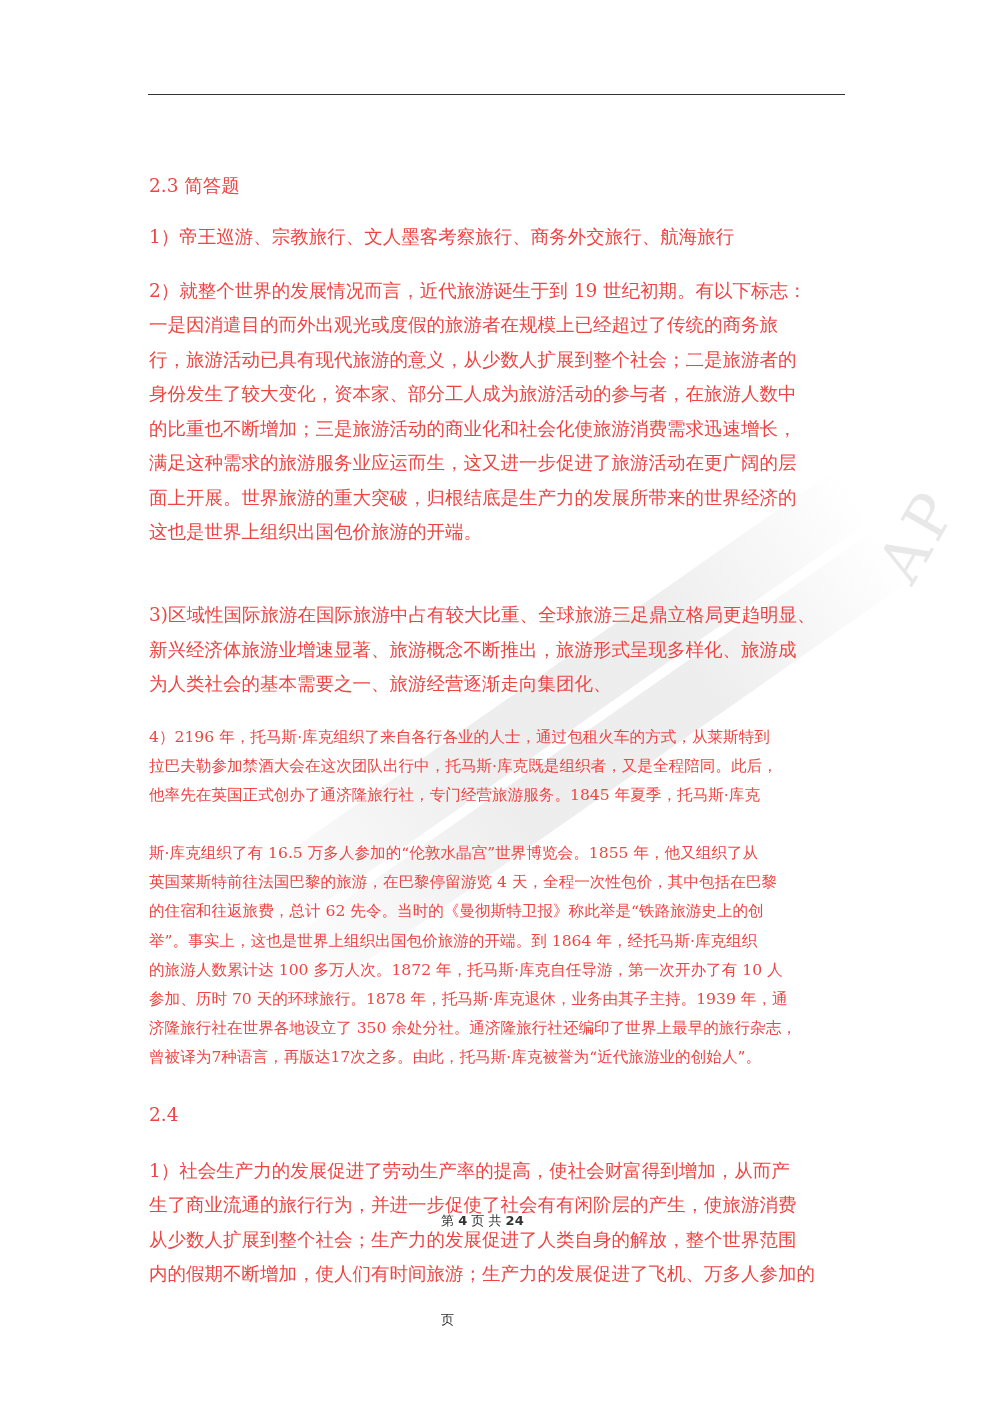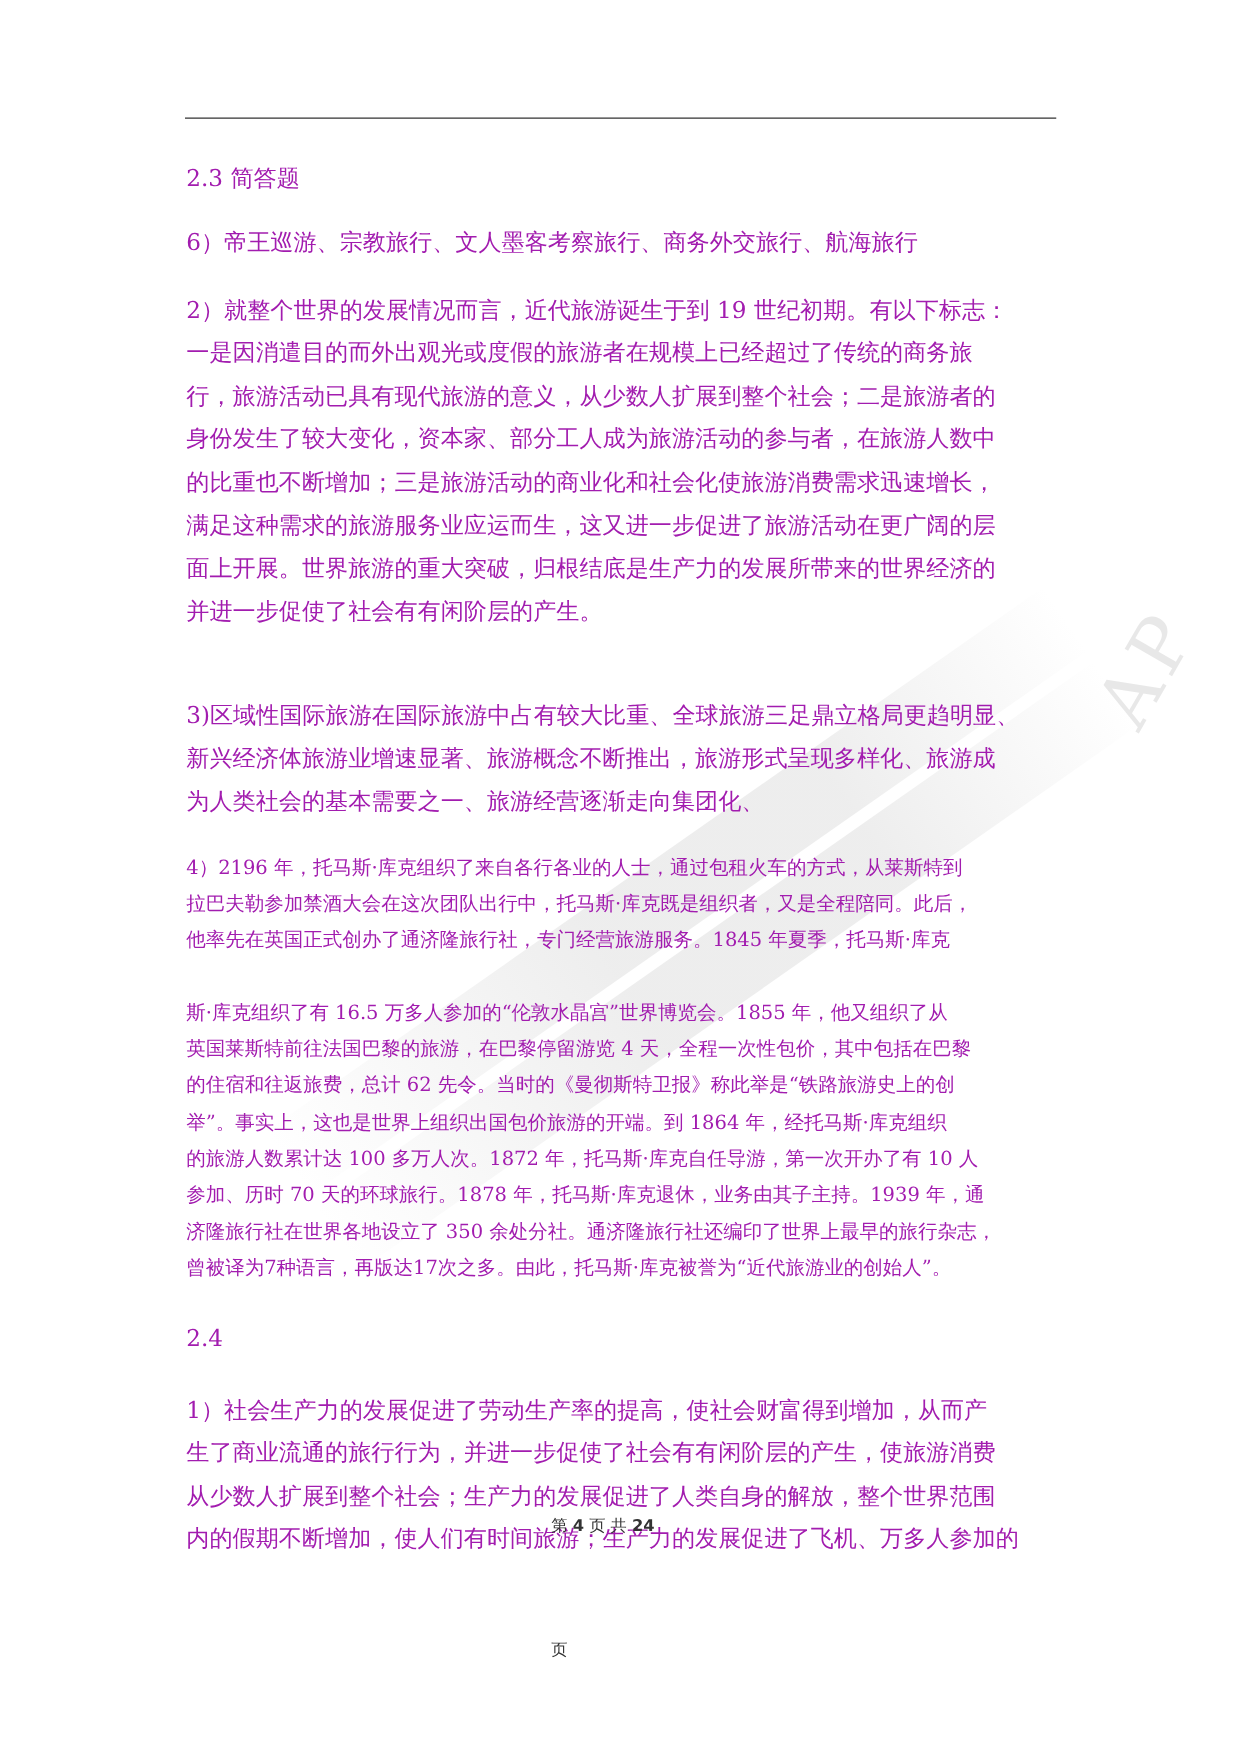--- a/index.html
+++ b/index.html
@@ -8,51 +8,51 @@
   .page { position: absolute; left: 0; top: 0; width: 993px; height: 1404px; background: #fff; }
   .header-rule { position: absolute; left: 148px; top: 94px; width: 697px; height: 0;
                  border-top: 1.5px solid #333; }
   .watermark { position: absolute; left: 230px; top: 520px; width: 700px; height: 420px;
                pointer-events: none; }
   .watermark .band { position: absolute; width: 760px; height: 62px; left: 0;
                background: linear-gradient(90deg, rgba(200,200,200,0) 0%, rgba(205,205,205,0.35) 40%, rgba(205,205,205,0.35) 70%, rgba(200,200,200,0) 100%);
                transform: rotate(-35deg); transform-origin: left center; }
   .watermark .wm-text { position: absolute; left: 640px; top: -20px; font-size: 60px; color: rgba(190,190,190,0.35);
                transform: rotate(-60deg); font-family: "DejaVu Serif", serif; letter-spacing: 6px; }
-  .line { position: absolute; left: 149px; white-space: nowrap; font-size: 18.5px; color: #a21caf; }
+  .line { position: absolute; left: 149px; white-space: nowrap; font-size: 18.5px; color: #ef4444; margin-top: 43px; }
   .small { font-size: 15.6px; }
   .footer { position: absolute; left: 441px; font-family: "DejaVu Sans", "Liberation Sans", sans-serif;
             font-size: 13px; color: #333; white-space: nowrap; }
   .footer b { font-weight: bold; }
 </style>
 </head>
 <body>
 
 <div class="page">
 
   <div class="header-rule"></div>
 
   <div class="watermark">
     <div class="band" style="top:380px;"></div>
     <div class="band" style="top:440px; left:40px;"></div>
     <div class="wm-text">AP</div>
   </div>
 
   <div class="line" style="top:130px;">2.3 简答题</div>
 
-  <div class="line" style="top:181px;">6）帝王巡游、宗教旅行、文人墨客考察旅行、商务外交旅行、航海旅行</div>
+  <div class="line" style="top:181px;">1）帝王巡游、宗教旅行、文人墨客考察旅行、商务外交旅行、航海旅行</div>
 
   <div class="line" style="top:235px;">2）就整个世界的发展情况而言，近代旅游诞生于到 19 世纪初期。有以下标志：</div>
   <div class="line" style="top:269px;">一是因消遣目的而外出观光或度假的旅游者在规模上已经超过了传统的商务旅</div>
   <div class="line" style="top:304px;">行，旅游活动已具有现代旅游的意义，从少数人扩展到整个社会；二是旅游者的</div>
   <div class="line" style="top:338px;">身份发生了较大变化，资本家、部分工人成为旅游活动的参与者，在旅游人数中</div>
   <div class="line" style="top:373px;">的比重也不断增加；三是旅游活动的商业化和社会化使旅游消费需求迅速增长，</div>
   <div class="line" style="top:407px;">满足这种需求的旅游服务业应运而生，这又进一步促进了旅游活动在更广阔的层</div>
   <div class="line" style="top:442px;">面上开展。世界旅游的重大突破，归根结底是生产力的发展所带来的世界经济的</div>
-  <div class="line" style="top:476px;">并进一步促使了社会有有闲阶层的产生。</div>
+  <div class="line" style="top:476px;">这也是世界上组织出国包价旅游的开端。</div>
 
   <div class="line" style="top:559px;">3)区域性国际旅游在国际旅游中占有较大比重、全球旅游三足鼎立格局更趋明显、</div>
   <div class="line" style="top:594px;">新兴经济体旅游业增速显著、旅游概念不断推出，旅游形式呈现多样化、旅游成</div>
   <div class="line" style="top:628px;">为人类社会的基本需要之一、旅游经营逐渐走向集团化、</div>
 
   <div class="line small" style="top:684px;">4）2196 年，托马斯·库克组织了来自各行各业的人士，通过包租火车的方式，从莱斯特到</div>
   <div class="line small" style="top:713px;">拉巴夫勒参加禁酒大会在这次团队出行中，托马斯·库克既是组织者，又是全程陪同。此后，</div>
   <div class="line small" style="top:742px;">他率先在英国正式创办了通济隆旅行社，专门经营旅游服务。1845 年夏季，托马斯·库克</div>
   <div class="line small" style="top:800px;">斯·库克组织了有 16.5 万多人参加的“伦敦水晶宫”世界博览会。1855 年，他又组织了从</div>
   <div class="line small" style="top:829px;">英国莱斯特前往法国巴黎的旅游，在巴黎停留游览 4 天，全程一次性包价，其中包括在巴黎</div>

